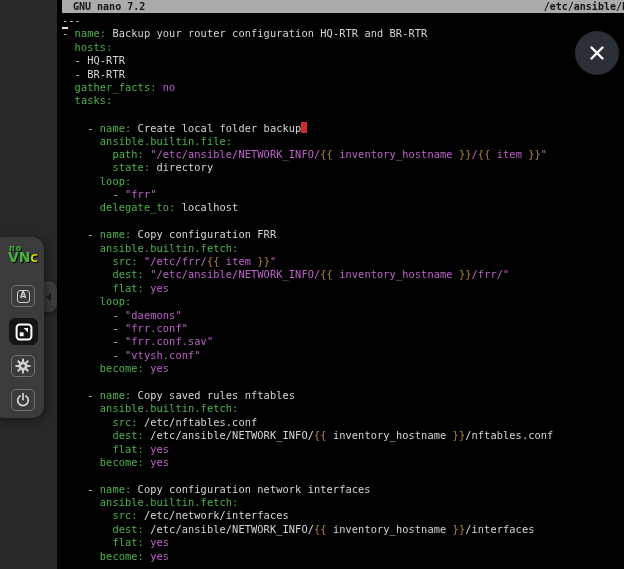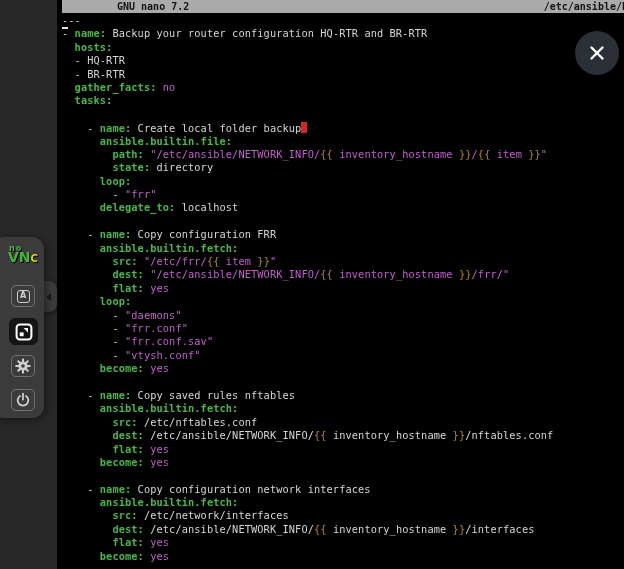--- a/index.html
+++ b/index.html
@@ -12,29 +12,29 @@
   .terminal{
     position:absolute;left:57px;top:0;width:567px;height:569px;
     background:#000;overflow:hidden;
   }
   .nano-header{
     position:absolute;left:5px;right:0;top:0;height:13px;
     background:#ababab;color:#141414;
     font:bold 10px/13px "DejaVu Sans Mono",monospace;
     white-space:nowrap;overflow:hidden;
   }
-  .nano-title{position:absolute;left:11px;top:0;margin-left:44px;}
+  .nano-title{position:absolute;left:11px;top:0;}
   .nano-path{position:absolute;right:-4px;top:0;}
   .editor{
     position:absolute;left:5px;top:14px;right:0;bottom:0;
     font-size:10.3px;line-height:13.4px;letter-spacing:0.1px;
     white-space:pre;color:#d6d6d6;
   }
   .line{height:13.4px;}
-  .seg-k{color:#4cb44c;font-weight:bold;}
+  .seg-k{color:#4cb44c;}
   .seg-p{color:#d6d6d6;}
   .seg-s{color:#c061cb;}
   .seg-j{color:#b08433;}
   .seg-c{display:inline-block;width:6px;height:11px;background:#cf2929;transform:translateY(1px);}
   .cursor-underline{
     position:absolute;left:5px;top:26.5px;width:6px;height:2px;background:#e3e3e3;
   }
   
   .close-btn{
     position:absolute;left:575px;top:31px;width:44px;height:44px;border-radius:50%;

